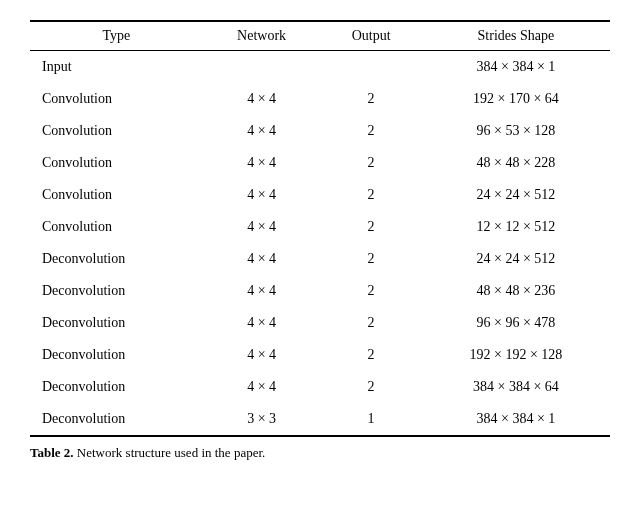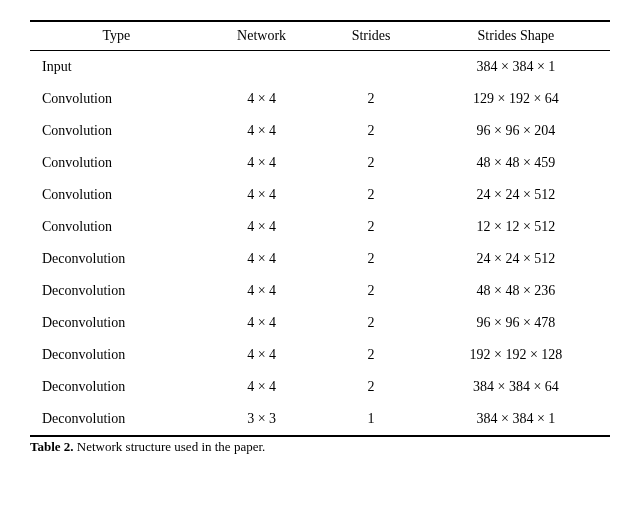--- a/index.html
+++ b/index.html
@@ -54,64 +54,65 @@
       font-family: Liberation Serif, serif;
     }
 
     td:first-child {
       text-align: left;
     }
 
     .caption {
       font-size: 13px;
       text-align: left;
+      margin-top: 6px;
       line-height: 1.5;
     }
 
     .caption-label {
       font-weight: bold;
     }
   </style>
 </head>
 <body>
 
 <div class="table-container">
   <table>
     <thead>
       <tr>
         <th>Type</th>
         <th>Network</th>
-        <th>Strides</th>
+        <th>Output</th>
         <th>Strides Shape</th>
       </tr>
     </thead>
     <tbody id="table-body">
     <tr>
           <td>Input</td>
           <td></td>
           <td></td>
           <td>384 × 384 × 1</td>
         </tr>
         <tr>
           <td>Convolution</td>
           <td>4 × 4</td>
           <td>2</td>
-          <td>129 × 192 × 64</td>
+          <td>192 × 170 × 64</td>
         </tr>
         <tr>
           <td>Convolution</td>
           <td>4 × 4</td>
           <td>2</td>
-          <td>96 × 96 × 204</td>
+          <td>96 × 53 × 128</td>
         </tr>
         <tr>
           <td>Convolution</td>
           <td>4 × 4</td>
           <td>2</td>
-          <td>48 × 48 × 459</td>
+          <td>48 × 48 × 228</td>
         </tr>
         <tr>
           <td>Convolution</td>
           <td>4 × 4</td>
           <td>2</td>
           <td>24 × 24 × 512</td>
         </tr>
         <tr>
           <td>Convolution</td>
           <td>4 × 4</td>

